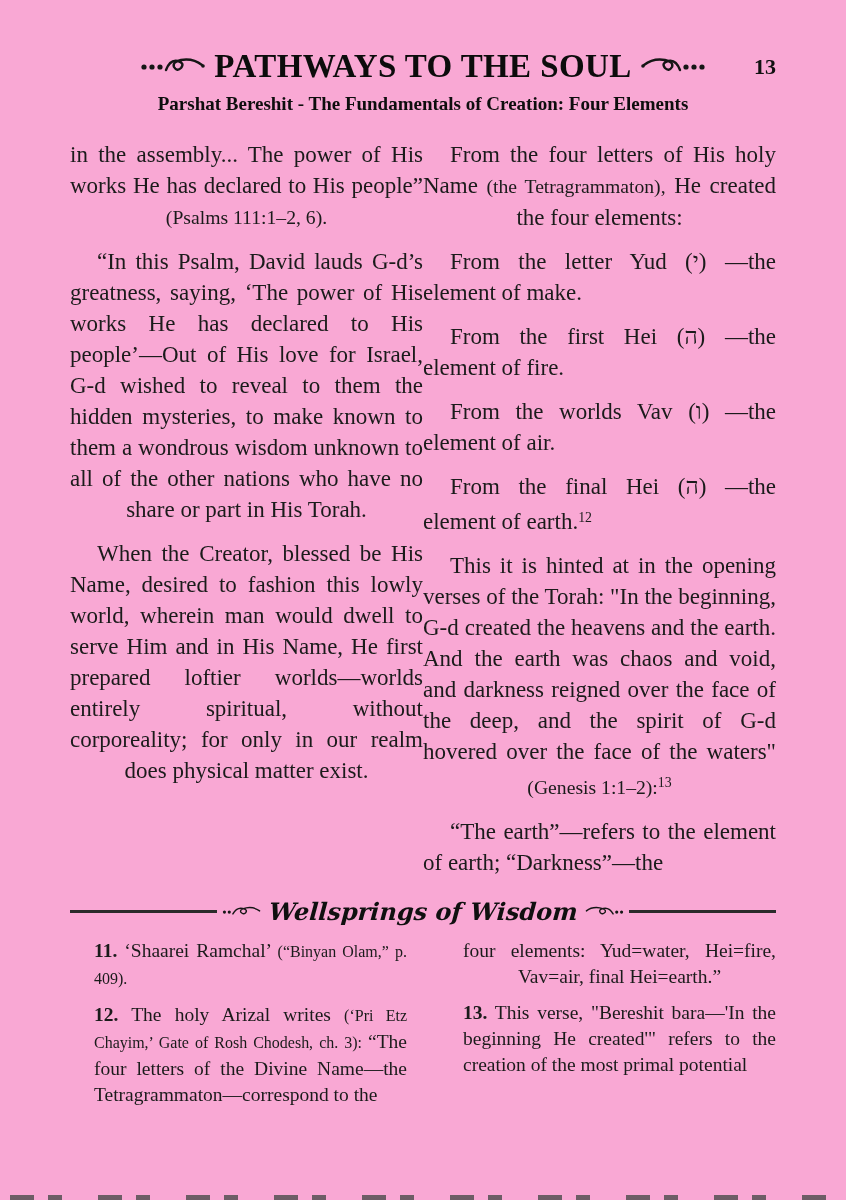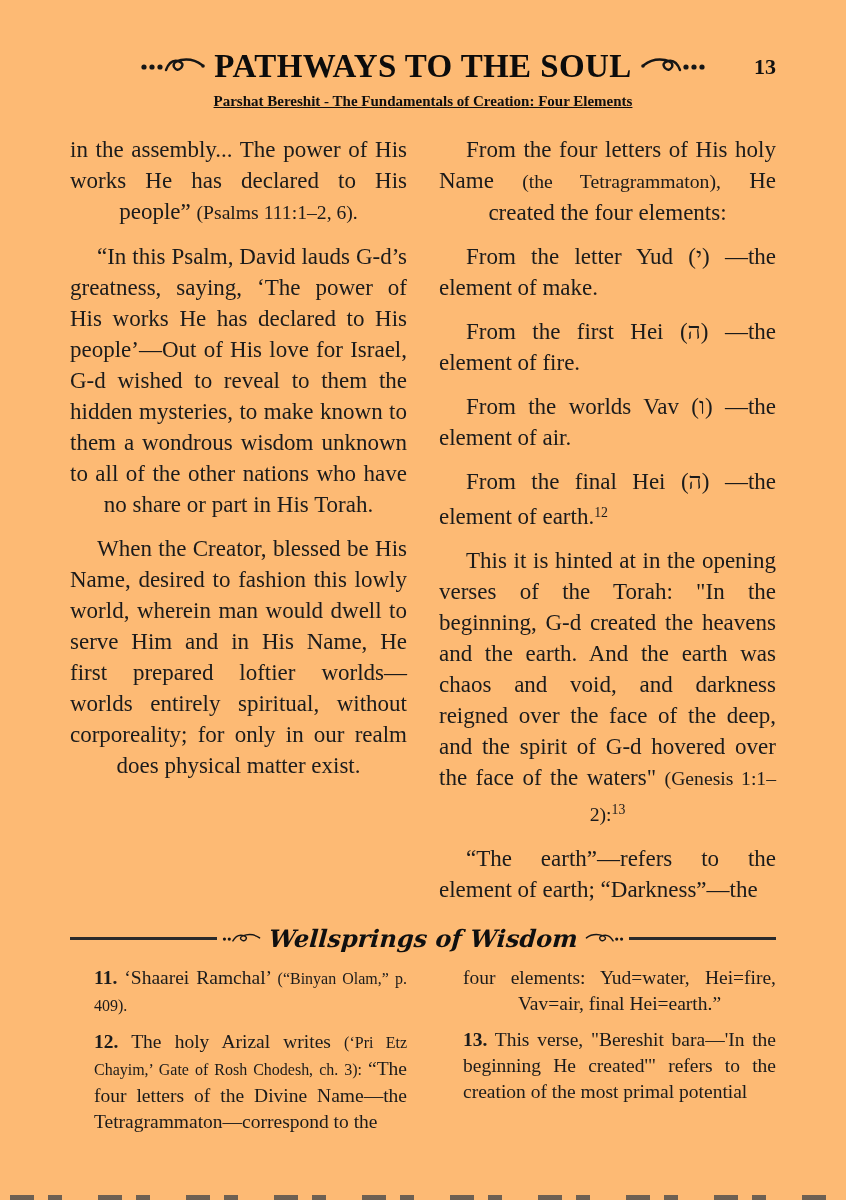--- a/index.html
+++ b/index.html
@@ -1,19 +1,19 @@
 <!DOCTYPE html>
 <html><head>
 <meta charset="utf-8">
 <style>
   html,body{margin:0;padding:0;background:#e8e8e8;}
   .page{
     position:relative;
     width:846px;height:1200px;
-    background:#fdba74;
+    background:#f9a8d4;
     overflow:hidden;
     box-sizing:border-box;
     padding:46px 70px 0 70px;
     font-family:"Liberation Serif","DejaVu Serif","DejaVu Sans",serif;
     color:#1b1b1b;
   }
   
   .header{position:relative;text-align:center;}
   .title-row{
     display:flex;align-items:center;justify-content:center;gap:8px;
@@ -25,27 +25,26 @@
   .orn{display:block;}
   .orn path,.orn circle{stroke:#161616;fill:none;stroke-width:2.4;stroke-linecap:round;}
   .orn circle.dot{fill:#161616;stroke:none;}
   .orn.flip{transform:scaleX(-1);}
   .page-number{
     position:absolute;right:0;top:8px;
     font-size:22px;font-weight:bold;color:#111;
   }
   .subtitle{
     margin-top:7px;
-    font-size:15px;font-weight:bold;color:#0e0e0e;
+    font-size:19px;font-weight:bold;color:#0e0e0e;
     white-space:nowrap;
-    text-decoration:underline;
   }
   
   .columns{
-    display:flex;gap:32px;margin-top:24px;
+    display:flex;margin-top:24px;
   }
   .col{flex:1;min-width:0;}
   .para{
     margin:0 0 13px 0;
     font-size:23px;line-height:31px;
     text-align:justify;
   }
   .para.indent{text-indent:27px;}
   .para.center-last{text-align-last:center;}
   .cite{font-size:0.855em;}

